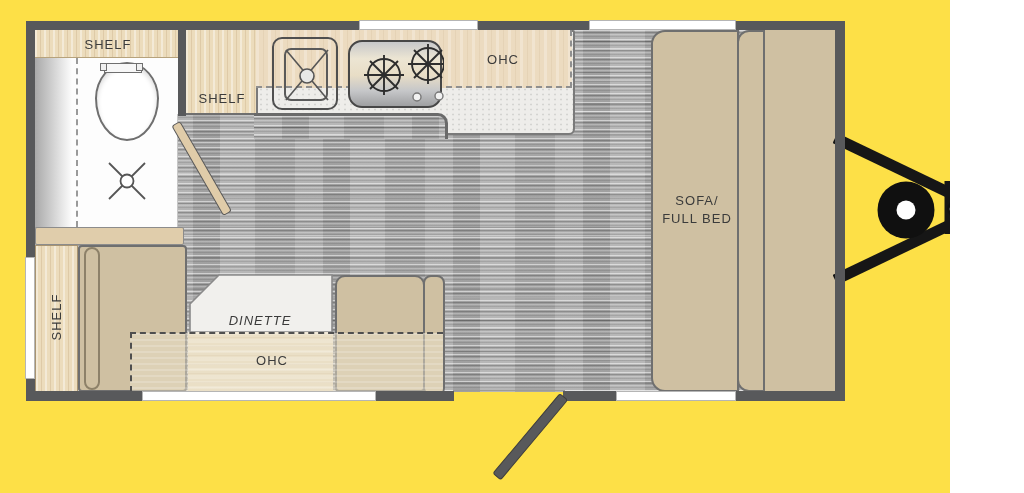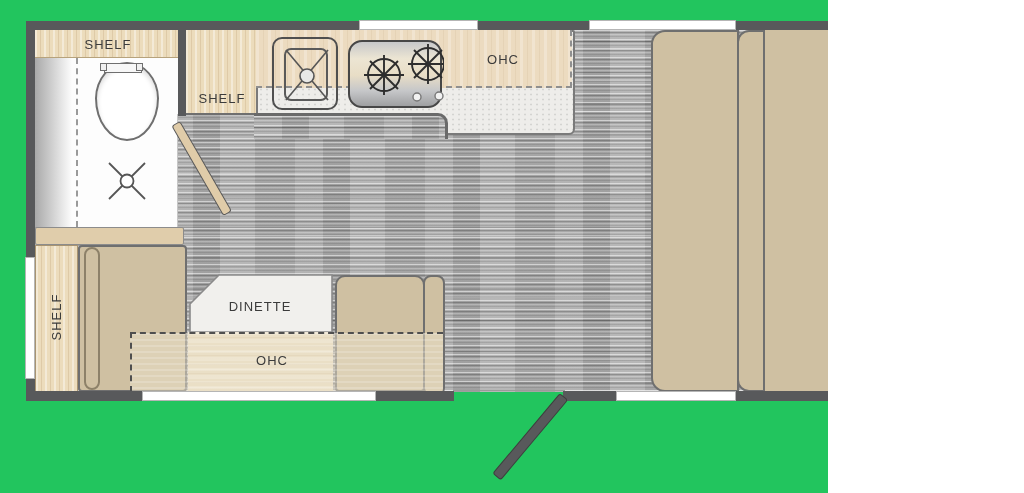--- a/index.html
+++ b/index.html
@@ -1,16 +1,16 @@
 <!DOCTYPE html>
 <html><head>
 <meta charset="utf-8">
 <style>
   html,body{margin:0;padding:0;background:#ffffff;}
-  #plan{position:relative;width:828px;height:493px;background:#22c55e;overflow:hidden;
+  #plan{position:relative;width:950px;height:493px;background:#fde047;overflow:hidden;
         font-family:"Liberation Sans",sans-serif;}
   #plan *{position:absolute;box-sizing:border-box;}
 
   
   .floor-tex{
     background-color:#aeaeae;
     background-image:
       repeating-linear-gradient(180deg,
         rgba(255,255,255,.50) 0 1px, rgba(0,0,0,0) 1px 2px,
         rgba(0,0,0,.22) 2px 3px, rgba(255,255,255,.20) 4px 5px,
@@ -134,21 +134,21 @@
      transform:rotate(-50deg);transform-origin:100% 50%;}
   #hitch{left:833px;top:128px;width:180px;height:160px;}
 
   
   .lbl{color:#3b3b3b;font-size:13px;letter-spacing:1px;white-space:nowrap;
        transform:translate(-50%,-50%);}
   #lbl-shelf-top{left:108px;top:44px;}
   #lbl-pantry{left:222px;top:98px;}
   #lbl-ohc-kitchen{left:503px;top:59px;}
   #lbl-shelf-left{left:56px;top:317px;transform:translate(-50%,-50%) rotate(-90deg);}
-  #lbl-dinette{left:260px;top:306px;}
+  #lbl-dinette{left:260px;top:320px;font-style:italic;}
   #lbl-ohc-dinette{left:272px;top:360px;}
   #lbl-sofa{left:697px;top:210px;text-align:center;line-height:18px;}
 </style>
 </head>
 <body>
 
 <div id="plan">
 
   <div id="floor" class="floor-tex"></div>
 
@@ -247,14 +247,18 @@
   <div id="wall-right" class="wall"></div>
 
   <div id="entry-door"></div>
 
   <div id="lbl-shelf-top" class="lbl">SHELF</div>
   <div id="lbl-pantry" class="lbl">SHELF</div>
   <div id="lbl-ohc-kitchen" class="lbl">OHC</div>
   <div id="lbl-shelf-left" class="lbl">SHELF</div>
   <div id="lbl-dinette" class="lbl">DINETTE</div>
   <div id="lbl-ohc-dinette" class="lbl">OHC</div>
+  <div id="lbl-sofa" class="lbl">
+    <span style="position:static;display:block">SOFA/</span>
+    <span style="position:static;display:block">FULL BED</span>
+  </div>
 
 </div>
 
 </body></html>

